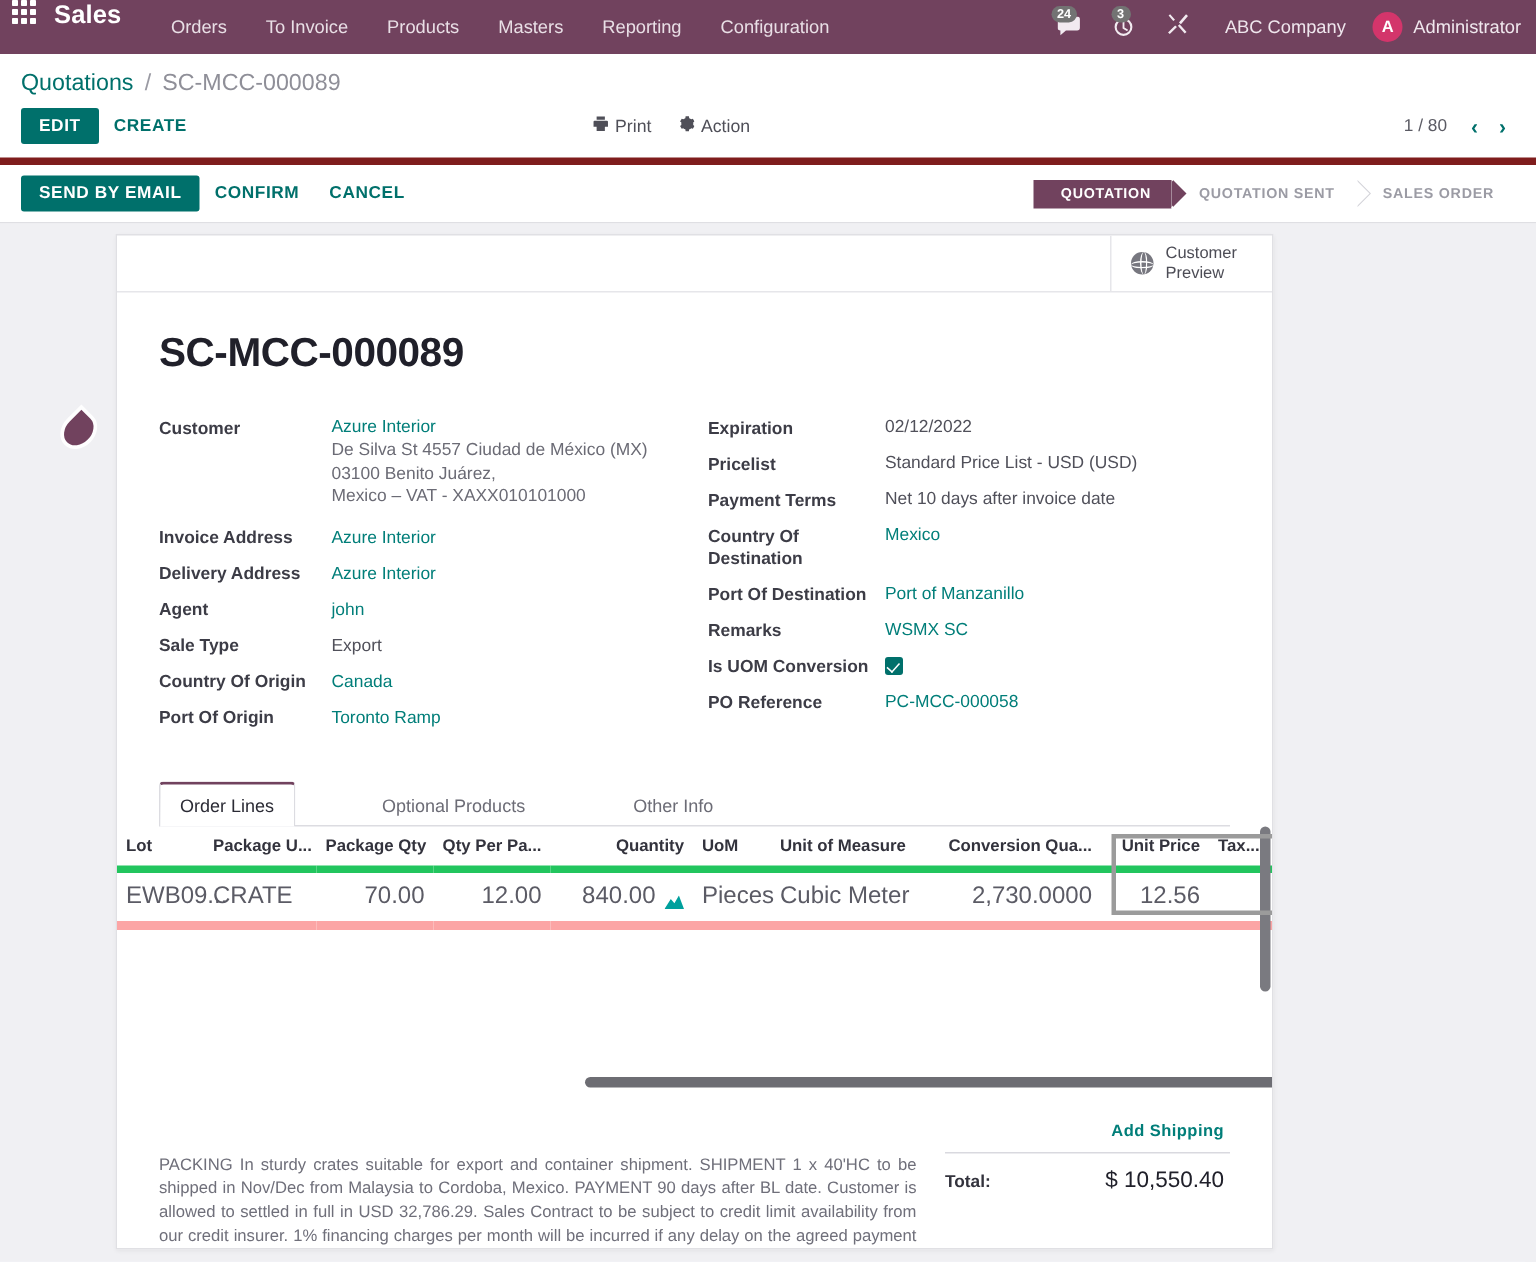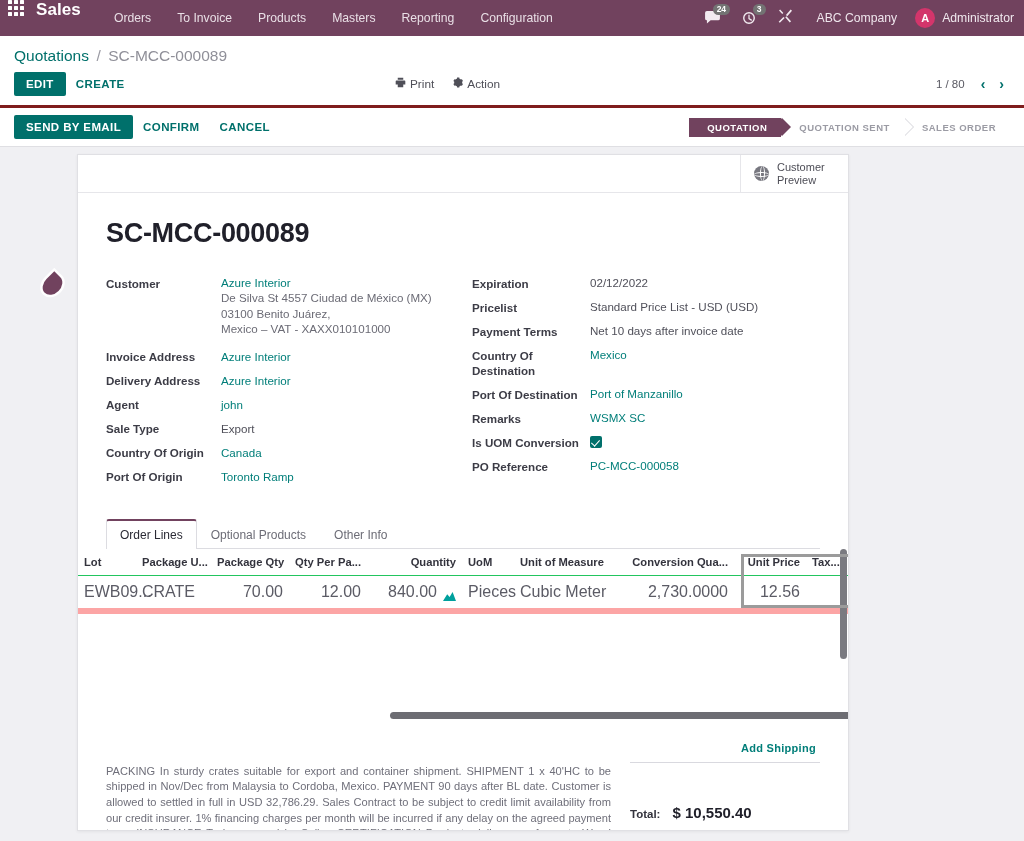--- a/index.html
+++ b/index.html
@@ -27,39 +27,39 @@
   .nav-item {
     font-size: 12.2px; color: #e9dfe6; padding: 0 13px;
     line-height: 36px; cursor: pointer; white-space: nowrap;
   }
   .nav-right { margin-left: auto; display: flex; align-items: center; gap: 0; }
   .sys-icon {
     position: relative; padding: 0 11px; line-height: 36px;
     font-size: 14px; color: #f2eaf0; cursor: pointer;
   }
   .badge {
-    position: absolute; top: 4px; right: 1px;
+    position: absolute; top: 4px; right: 13px;
     background: #737373; color: #fff; font-size: 8.5px;
     border-radius: 8px; padding: 0 3.5px; line-height: 11px;
     min-width: 13px; text-align: center; font-weight: 600;
   }
   .company-name {
     font-size: 12.2px; color: #efe6ed; padding: 0 14px;
     line-height: 36px; cursor: pointer;
   }
   .user-box { display: flex; align-items: center; gap: 7px; padding-left: 4px; cursor: pointer; }
   .avatar {
     width: 20px; height: 20px; border-radius: 50%;
     background: #d3356b; color: #fff; font-size: 11px;
     display: flex; align-items: center; justify-content: center; font-weight: 600;
   }
   .user-name { font-size: 12.2px; color: #f0e8ee; }
 
   
-  .control-panel { background: #fff; border-bottom: 3px solid #7f1d1d; }
+  .control-panel { background: #fff; border-bottom: 5px solid #7f1d1d; }
   .breadcrumb-row { padding: 11px 14px 3px; }
   .bc-root { color: #00706b; font-size: 15.5px; cursor: pointer; }
   .bc-sep { color: #9a9aa3; font-size: 15.5px; margin: 0 3px; }
   .bc-current { color: #8f8f98; font-size: 15.5px; }
 
   .btn-row {
     display: flex; align-items: center;
     padding: 4px 14px 9px; position: relative; min-height: 32px;
   }
   .btn-primary {
@@ -171,38 +171,38 @@
     position: relative; display: inline-block; margin-top: 2px;
   }
   .checkbox-on::after {
     content: ''; position: absolute; left: 3px; top: 1.5px;
     width: 4px; height: 7px; border: solid #fff;
     border-width: 0 1.6px 1.6px 0; transform: rotate(42deg);
   }
 
   
   .notebook { margin-top: 26px; }
-  .tabs { display: flex; border-bottom: 1px solid #dcdce1; padding-left: 0; }
+  .tabs { display: flex; border-bottom: 1px solid #dcdce1; padding-left: 0; gap: 44px; }
   .tab {
     font-size: 12px; color: #6c6c76; padding: 8px 13px 7px;
     cursor: pointer; border: 1px solid transparent; border-bottom: none;
     margin-bottom: -1px; background: transparent; border-radius: 3px 3px 0 0;
   }
   .tab.active {
     color: #2b2b35; background: #fff;
     border-color: #dcdce1; border-top: 2px solid #71425e;
     padding-top: 7px;
   }
 
   
   .table-wrap { position: relative; margin: 0 -28px; }
   .o-table { width: 100%; border-collapse: collapse; table-layout: fixed; }
   .o-table th {
     font-size: 11.2px; font-weight: bold; color: #33333d;
-    padding: 7px 6px; border-bottom: 1px solid #22c55e;
+    padding: 7px 6px; border-bottom: 5px solid #22c55e;
     text-align: right; white-space: nowrap;
   }
   .o-table th.l, .o-table td.l { text-align: left; }
   .o-table td {
     font-size: 16px; color: #5b5b65; padding: 7px 6px;
     text-align: right; white-space: nowrap;
     border-bottom: 6px solid #fca5a5;
   }
   .o-table tbody tr { background: #fff; }
   .qty-cell { display: inline-flex; align-items: center; gap: 6px; justify-content: flex-end; }
@@ -232,25 +232,25 @@
   .terms {
     width: 505px; font-size: 11.1px; color: #6f6f7a;
     line-height: 15.7px; text-align: justify; padding-top: 30px;
   }
   .totals { margin-left: auto; width: 190px; padding-top: 2px; }
   .add-shipping {
     color: #017e79; font-size: 11px; font-weight: bold; letter-spacing: .3px;
     text-align: right; cursor: pointer; padding: 6px 4px 8px 0;
   }
   .total-row {
-    display: flex; justify-content: flex-start; align-items: baseline;
+    display: flex; justify-content: space-between; align-items: baseline;
     gap: 12px; border-top: 1px solid #d9d9df; padding: 9px 4px 0 0;
   }
   .total-label { font-size: 11.5px; font-weight: bold; color: #33333d; }
-  .total-amount { font-size: 15px; font-weight: bold; color: #20202a; margin-top: 32px; }
+  .total-amount { font-size: 15px; font-weight: normal; color: #20202a; }
 </style>
 </head>
 <body>
 
 <div class="navbar">
   <div class="apps-grid">
     <i></i>
       <i></i>
       <i></i>
       <i></i>

